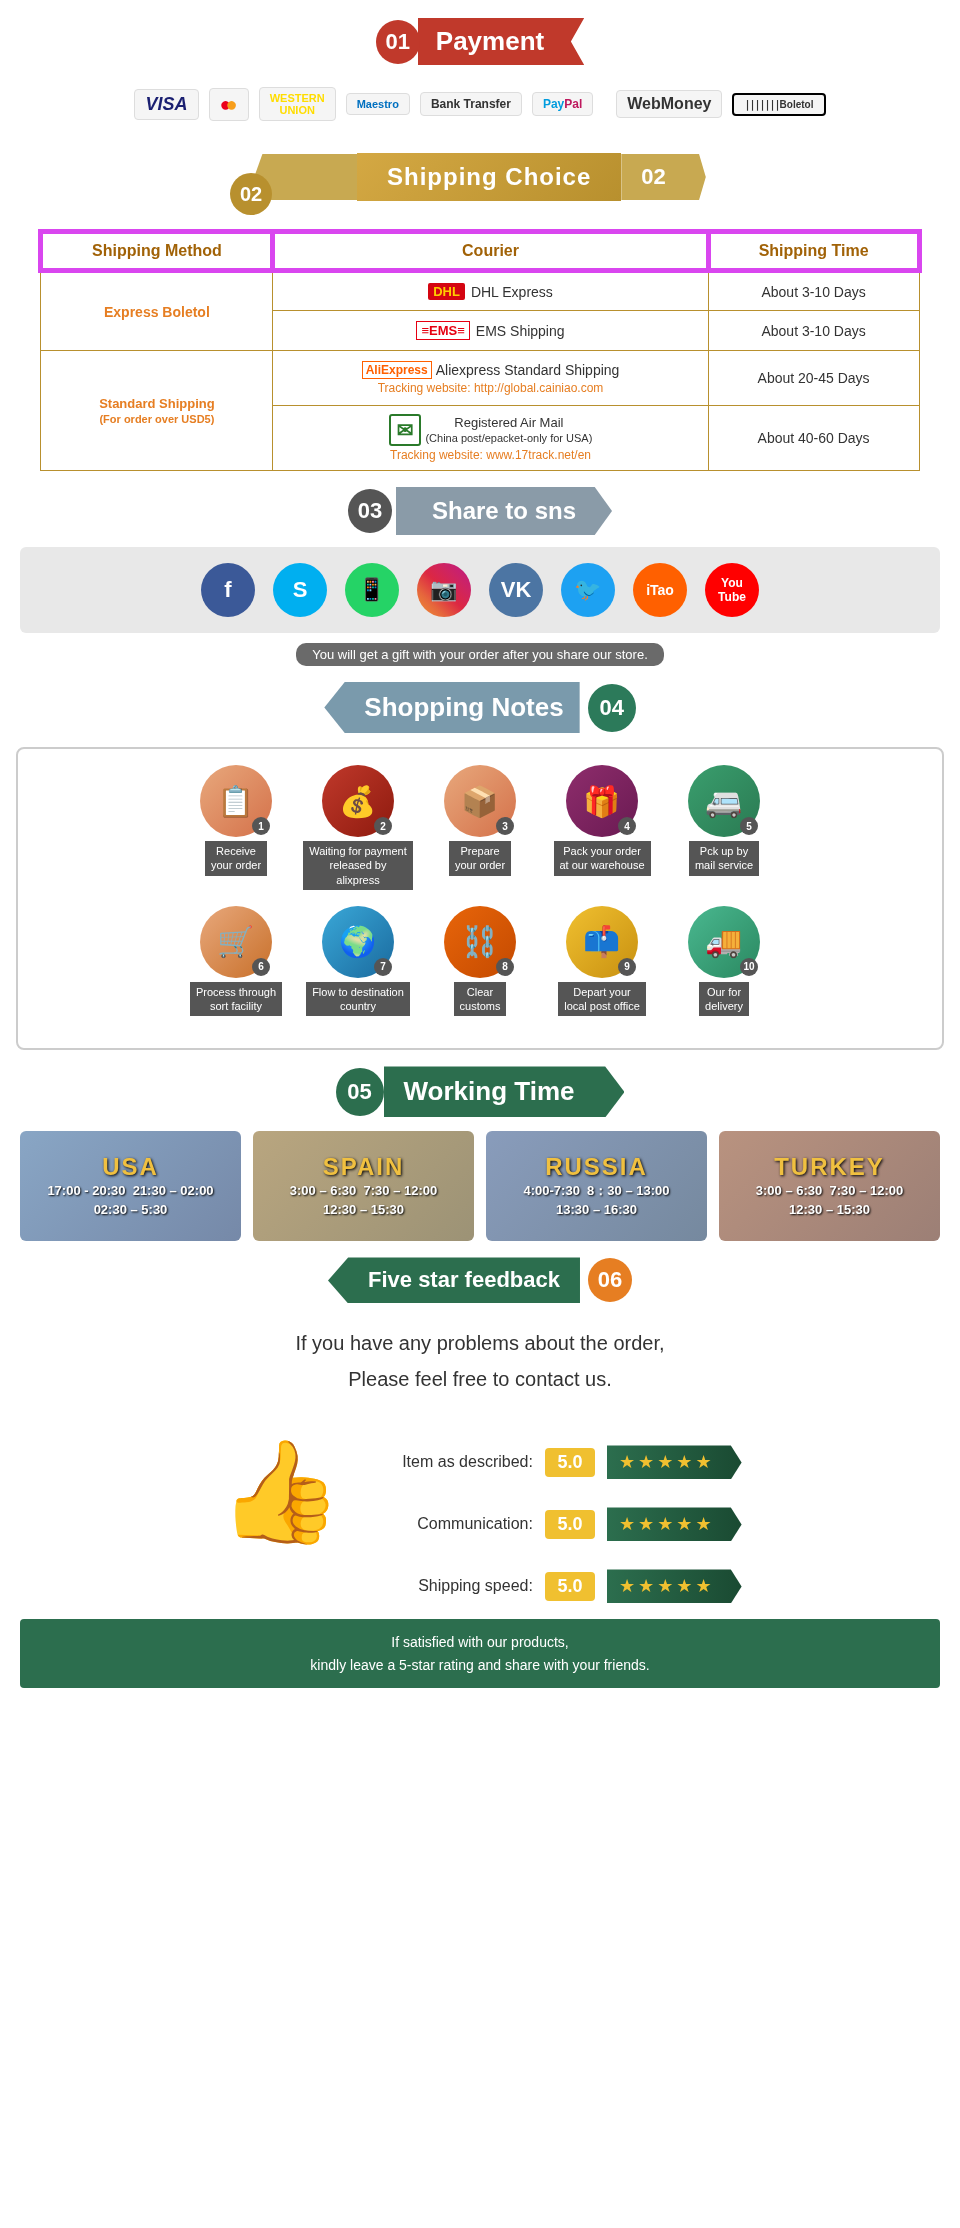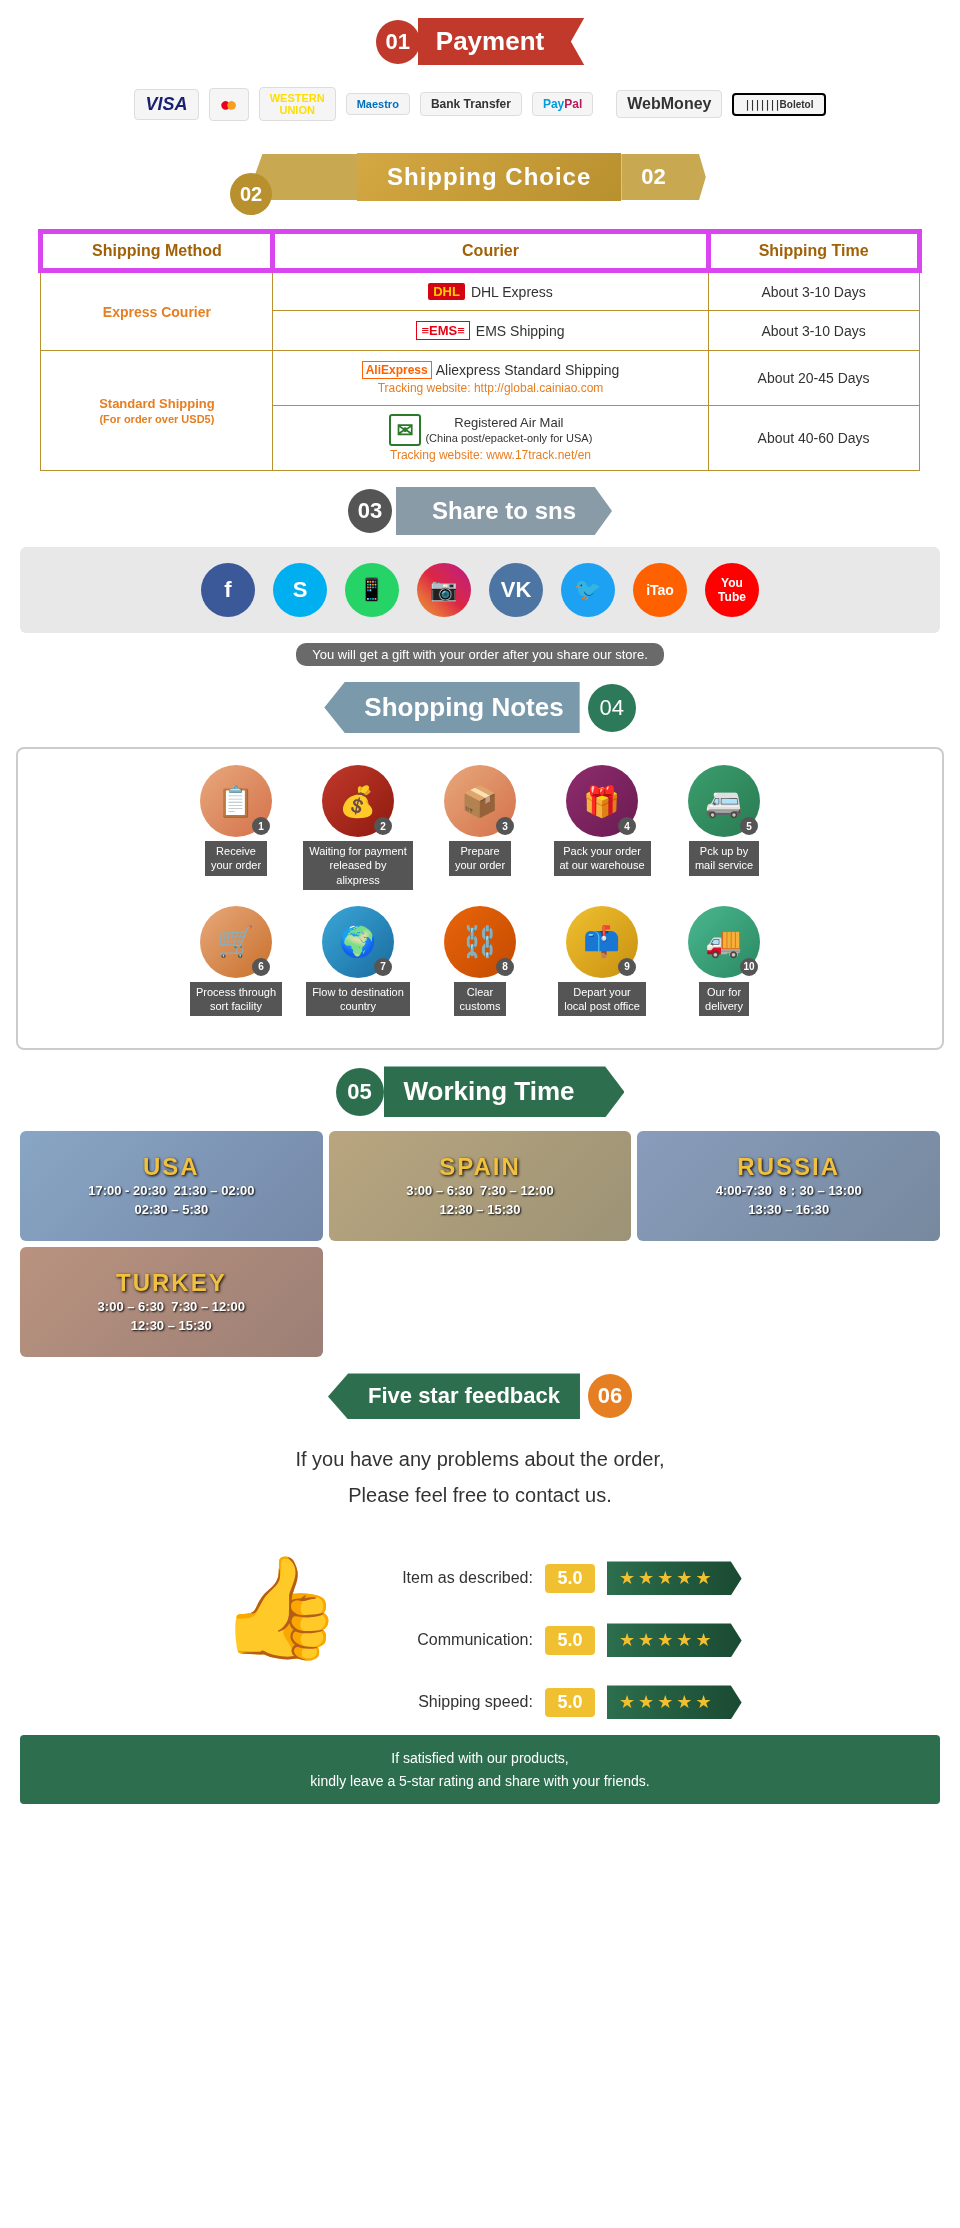--- a/index.html
+++ b/index.html
@@ -98,21 +98,21 @@
     
     .section-notes { text-align: center; margin: 16px 0; }
     .notes-header {
       display: inline-flex; align-items: center; justify-content: center; margin-bottom: 14px;
     }
     .notes-ribbon {
       background: #7a9aac; color: #fff; font-size: 26px; font-weight: bold;
       padding: 10px 16px 10px 40px;
       clip-path: polygon(8% 0, 100% 0, 100% 100%, 8% 100%, 0 50%);
     }
-    .notes-num { background: #2c7a5a; color: #fff; font-size: 22px; font-weight: normal;
+    .notes-num { background: #2c7a5a; color: #fff; font-size: 22px; font-weight: bold;
       width: 48px; height: 48px; border-radius: 50%; display: flex;
       align-items: center; justify-content: center; }
 
     .shopping-notes-box { border: 2px solid #ccc; border-radius: 8px; margin: 0 16px;
       padding: 16px; }
     .steps-row { display: flex; justify-content: center; gap: 12px; margin-bottom: 16px; }
     .step-item { display: flex; flex-direction: column; align-items: center; width: 110px; }
     .step-circle { width: 72px; height: 72px; border-radius: 50%; display: flex;
       align-items: center; justify-content: center; font-size: 30px; position: relative; margin-bottom: 4px; }
     .step-num { position: absolute; bottom: 2px; right: 2px; background: #555;
@@ -137,21 +137,21 @@
       display: inline-flex; align-items: center; justify-content: center; margin-bottom: 14px;
     }
     .working-num { background: #2c6e4e; color: #fff; font-size: 22px; font-weight: bold;
       width: 48px; height: 48px; border-radius: 50%; display: flex;
       align-items: center; justify-content: center; }
     .working-ribbon {
       background: #2c6e4e; color: #fff; font-size: 26px; font-weight: bold;
       padding: 10px 50px 10px 20px;
       clip-path: polygon(0 0, 92% 0, 100% 50%, 92% 100%, 0 100%);
     }
-    .working-grid { display: grid; grid-template-columns: 1fr 1fr 1fr; gap: 6px;
+    .working-grid { display: grid; grid-template-columns: 1fr 1fr 1fr 1fr; gap: 12px;
       margin: 0 20px; }
     .country-card { border-radius: 6px; overflow: hidden; height: 110px;
       position: relative; display: flex; flex-direction: column;
       align-items: center; justify-content: center; }
     .country-bg { position: absolute; inset: 0; opacity: 0.6; }
     .usa-bg { background: linear-gradient(135deg, #3a6a9e, #1a3a6e); }
     .spain-bg { background: linear-gradient(135deg, #8a6a2a, #5a4a1a); }
     .russia-bg { background: linear-gradient(135deg, #3a5a8e, #1a3a5e); }
     .turkey-bg { background: linear-gradient(135deg, #8a4a2a, #5a2a1a); }
     .country-content { position: relative; z-index: 1; text-align: center; }
@@ -241,21 +241,21 @@
   <table class="shipping-table">
     <thead>
       <tr>
         <th>Shipping Method</th>
         <th>Courier</th>
         <th>Shipping Time</th>
       </tr>
     </thead>
     <tbody>
       <tr>
-        <td rowspan="2" class="method-cell">Express Courier</td>
+        <td rowspan="2" class="method-cell">Express Boletol</td>
         <td class="courier-cell">
           <div class="courier-row">
             <span style="background:#D40511;color:#FFCC00;font-weight:900;padding:1px 5px;font-size:13px;border-radius:2px;margin-right:6px;">DHL</span>
             <span>DHL Express</span>
           </div>
         </td>
         <td>About 3-10 Days</td>
       </tr>
       <tr>
         <td class="courier-cell">

